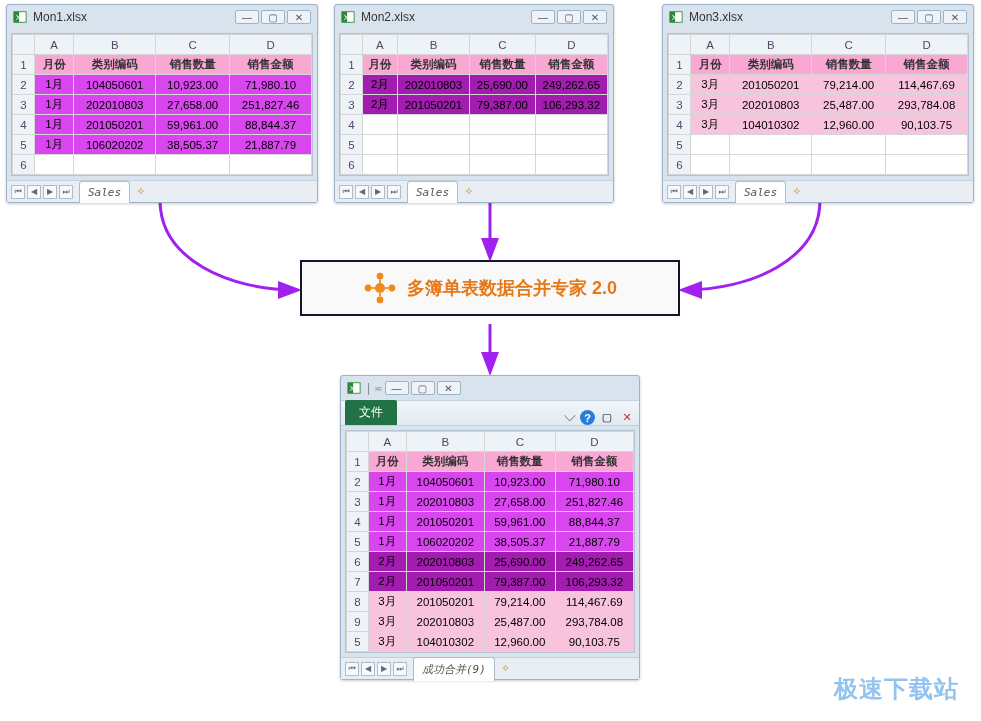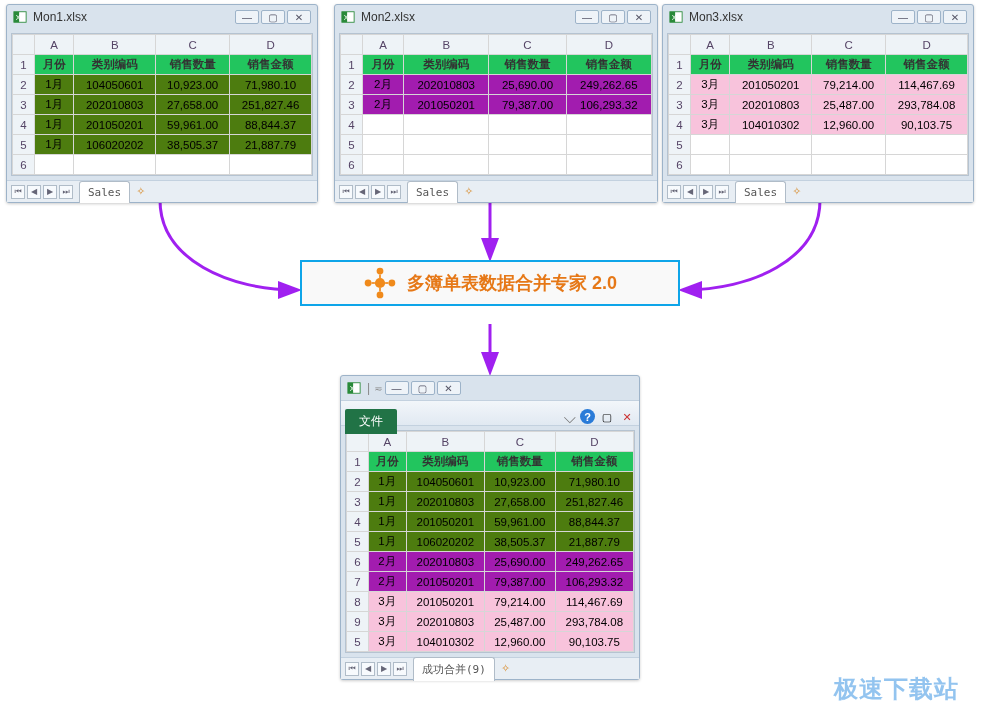--- a/index.html
+++ b/index.html
@@ -44,22 +44,22 @@
 }
 .title-spacer { flex: 1; }
 .winbtn { width: 24px; height: 14px; border: 1px solid #9db3c9; background: #eef3f8; margin-left: 2px; display:inline-flex; align-items:center; justify-content:center; font-size:10px; color:#556; border-radius:2px;}
 
 .ribbon-bar {
   height: 26px;
   background: linear-gradient(#f2f6fa,#e1e9f2);
   border-top: 1px solid #c3d1df;
   border-bottom: 1px solid #c3d1df;
   display: flex;
-  align-items: flex-start;
-  padding: 8px 4px;
+  align-items: flex-end;
+  padding: 0 4px;
   gap: 4px;
 }
 .file-tab {
   background: #217346;
   color: #fff;
   font-size: 12px;
   padding: 4px 14px;
   border-radius: 2px 2px 0 0;
 }
 .ribbon-spacer { flex:1; }
@@ -78,62 +78,62 @@
 }
 .sheet-table th, .sheet-table td {
   border: 1px solid #d6d6d6;
   padding: 2px 4px;
   height: 20px;
   text-align: center;
 }
 .sheet-table .colhdr { background: #eef3f7; color:#546; font-weight:normal;}
 .sheet-table .rowhdr { background: #eef3f7; color:#546; width:22px; text-align:center; font-weight:normal;}
 .sheet-table .corner { background:#eef3f7; width:22px;}
-.sheet-table .datahdr { background:#22c55e; font-weight:bold; color:#333;}
+.sheet-table .datahdr { background:#f9a8d4; font-weight:bold; color:#333;}
 .num { text-align: right; }
 
-.row-orange td:not(.rowhdr) { background: #4d7c0f; }
+.row-orange td:not(.rowhdr) { background: #d946ef; }
 .row-yellow td:not(.rowhdr) { background: #a21caf; }
 .row-pink   td:not(.rowhdr) { background: #f8c3dc; }
 
 .tabstrip {
   height: 22px;
   background: #e8eef4;
   border-top: 1px solid #c3d1df;
   display: flex;
   align-items: center;
   padding: 0 4px;
   font-size: 11px;
   color: #555;
   gap: 2px;
 }
 .navbtn { width:14px;height:14px;border:1px solid #b0bcc8;background:#f7fafd;display:inline-flex;align-items:center;justify-content:center;font-size:8px;color:#667;}
-.sheet-tab { background:#fff;border:1px solid #b0bcc8;border-bottom:none;padding:4px 8px;margin-left:4px;border-radius:3px 3px 0 0; font-family:Consolas,monospace;}
+.sheet-tab { background:#fff;border:1px solid #b0bcc8;border-bottom:none;padding:4px 8px;margin-left:4px;border-radius:3px 3px 0 0; font-family:Consolas,monospace;font-style:italic;}
 .tabicon { margin-left:4px; color:#d88b2a;}
 
 .center-box {
   position: absolute;
   left: 300px;
   top: 260px;
   width: 380px;
-  height: 46px;
-  border: 2px solid #0ea5e9;
+  height: 56px;
+  border: 2px solid #0f172a;
   background: #f9f9f9;
   display: flex;
   align-items: center;
   justify-content: center;
   gap: 10px;
 }
 .center-box .hub-icon { width:34px;height:34px; }
 .center-box .hub-text { color:#e67817; font-size:18px; font-weight:bold; }
 
 svg.arrow { position: absolute; overflow: visible; }
 
 .w1 { left: 6px;  top: 4px;  width: 312px; }
-.w2 { left: 334px; top: 4px; width: 324px; }
+.w2 { left: 334px; top: 4px; width: 280px; }
 .w3 { left: 662px; top: 4px; width: 312px; }
 .w4 { left: 340px; top: 375px; width: 300px; }
 
 .w4 .grid-area { max-height: 280px; overflow: hidden; }
 
 </style>
 </head>
 <body>
 
 <div class="watermark wm-tl">极速下载站</div>

